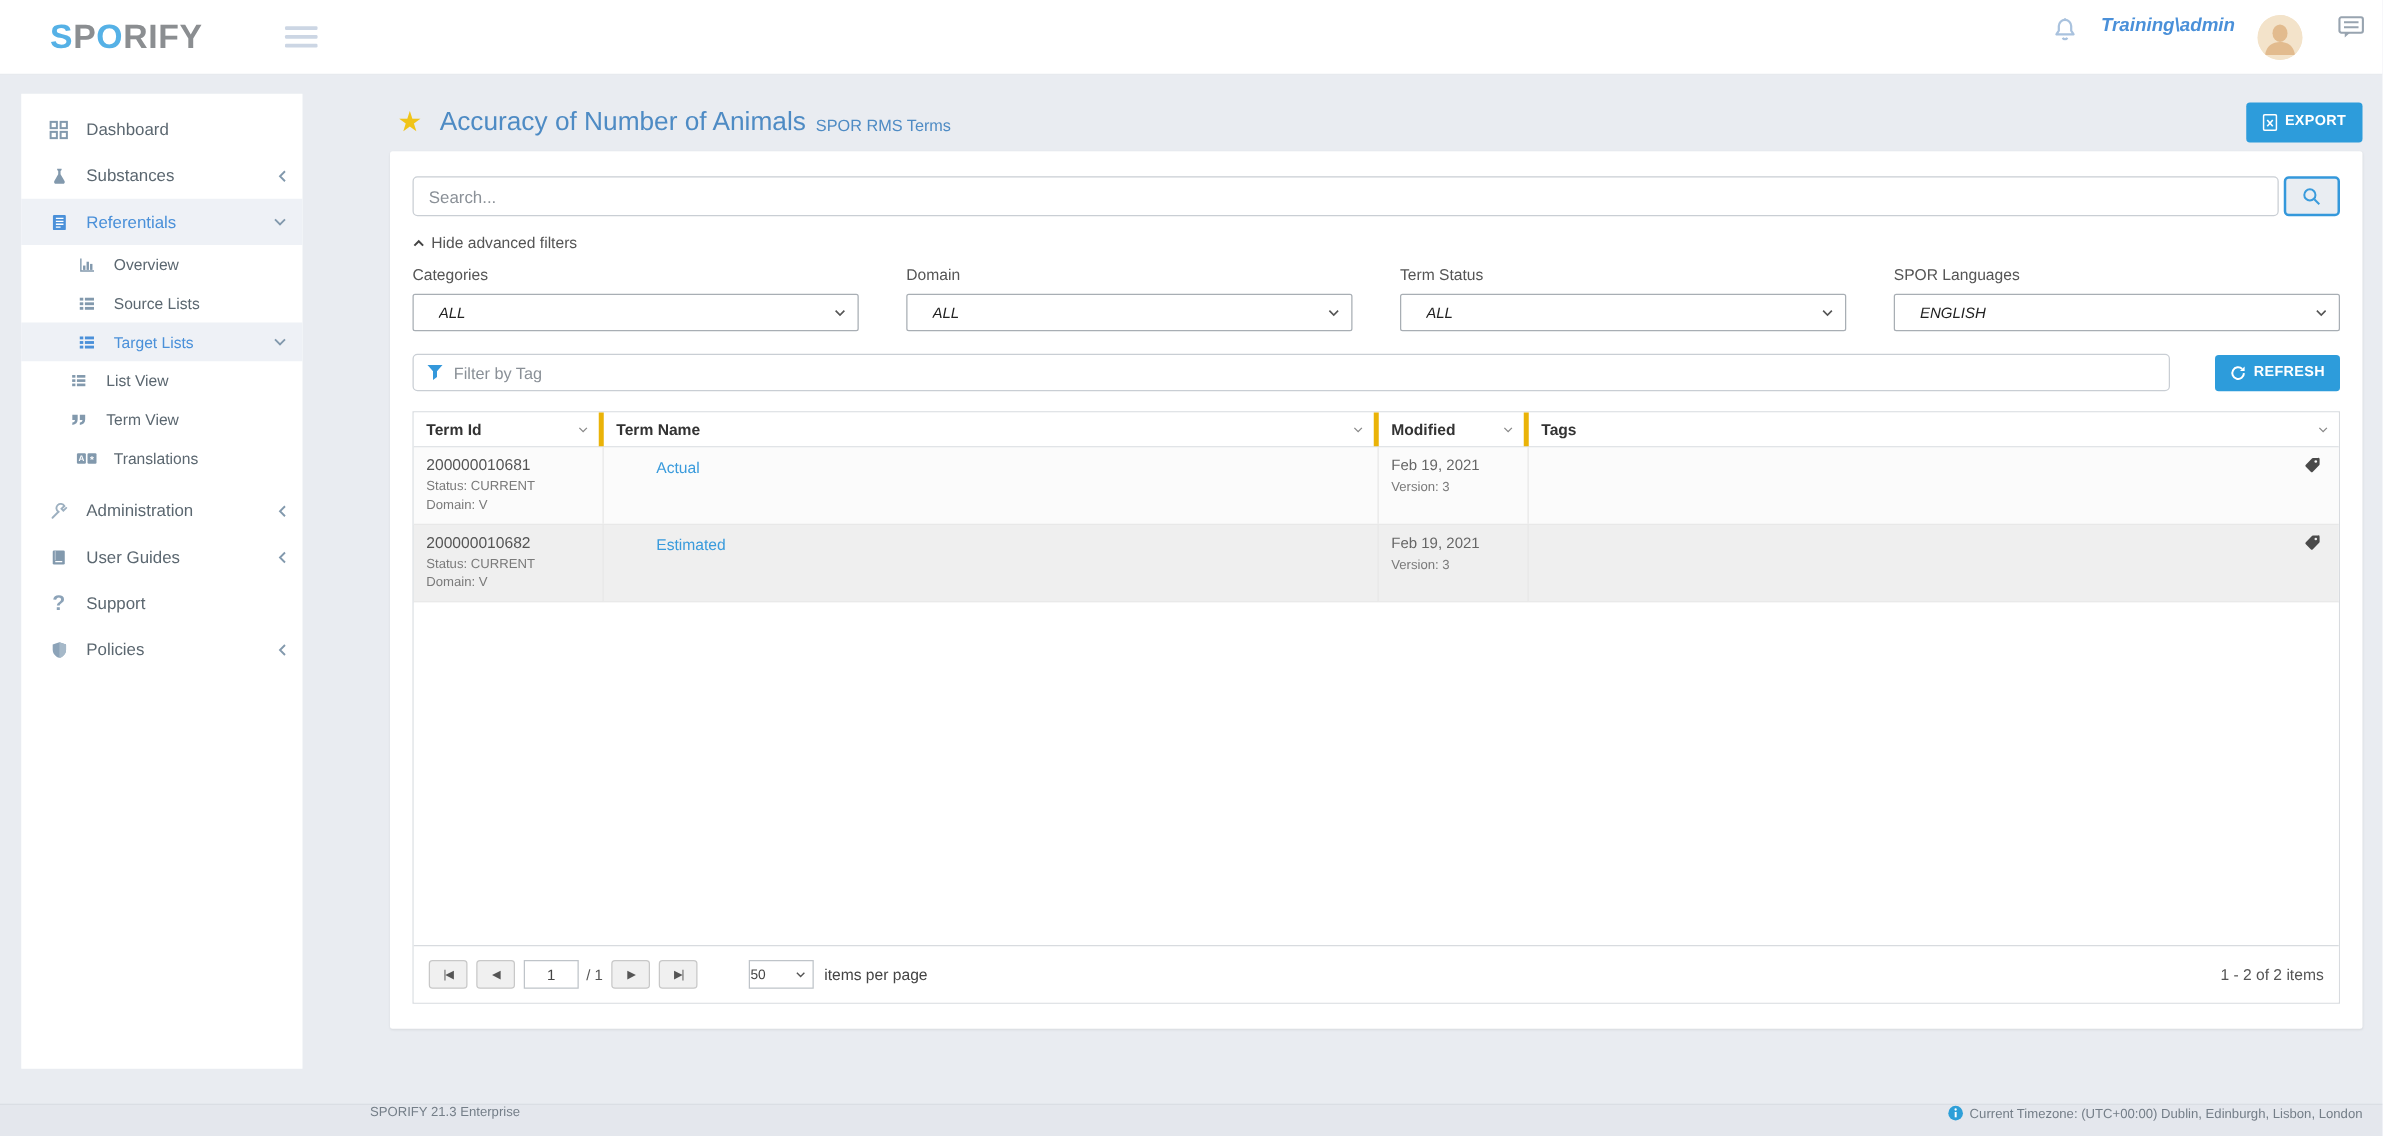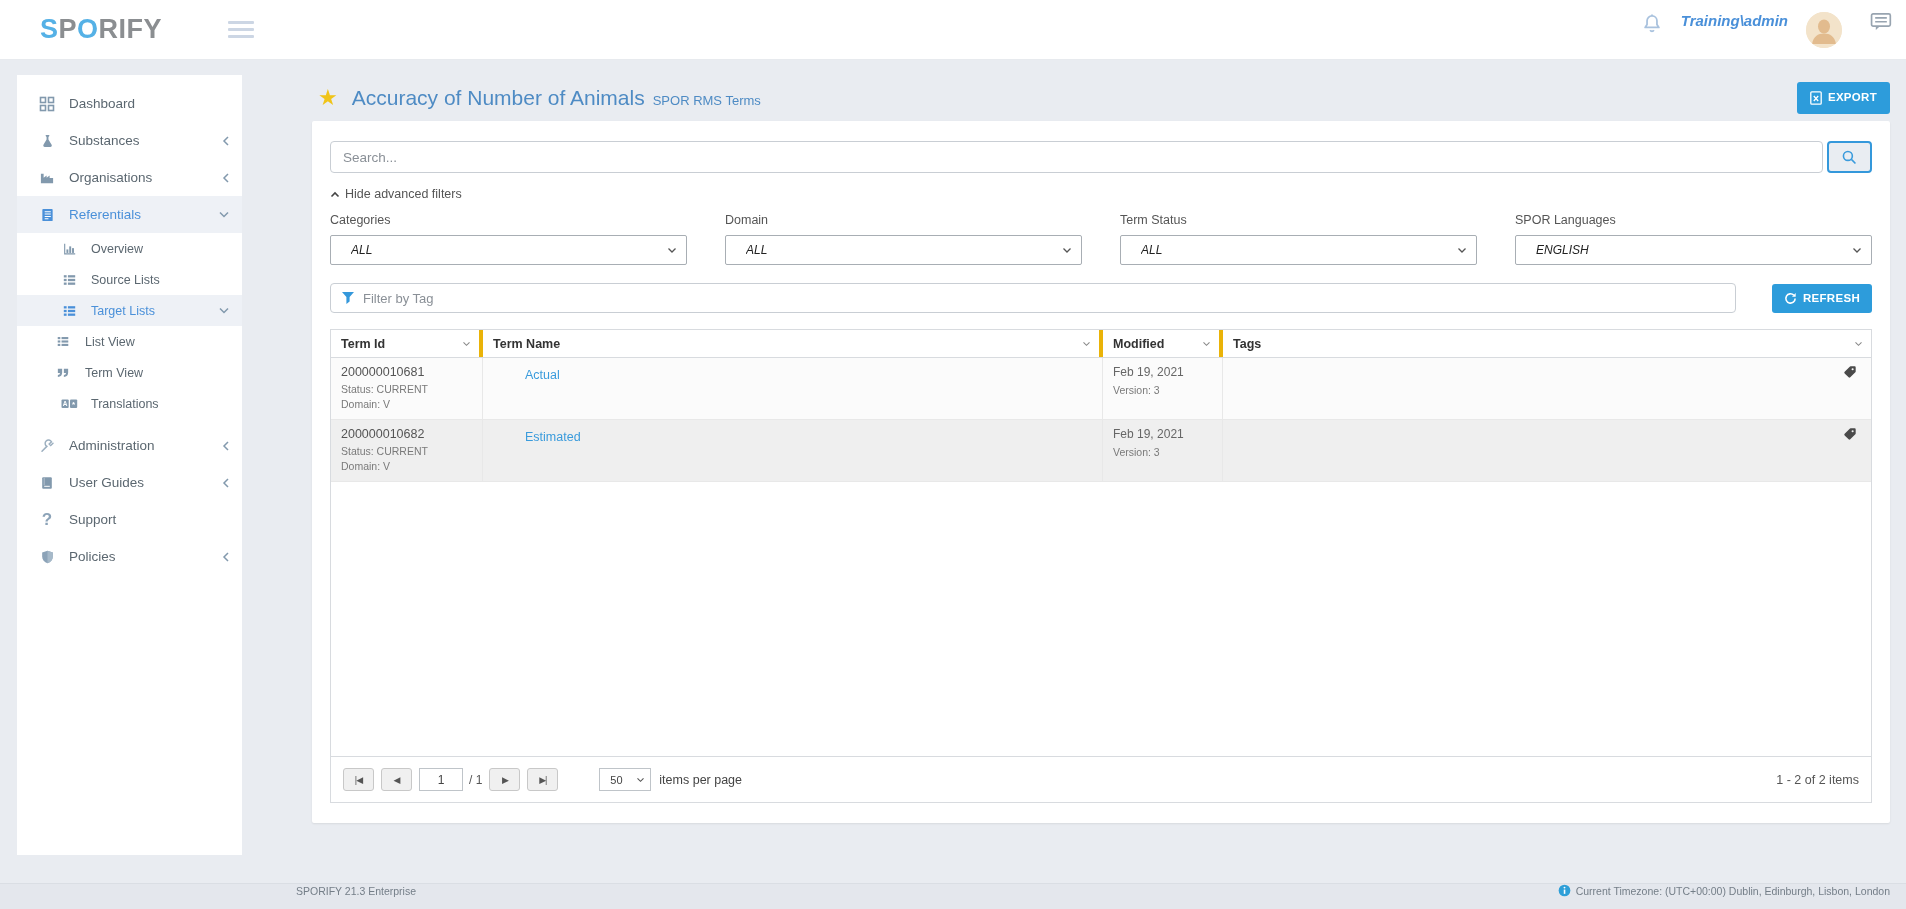--- a/index.html
+++ b/index.html
@@ -84,27 +84,27 @@
   .td-mod-main { font-size:12px; color:#666; margin-bottom:4px; }
   .td-tags { display:flex; justify-content:flex-end; padding-right:14px; }
   .tfill { flex:1; background:#fff; }
 
   
   .pager { border-top:1px solid #d8dbdf; height:46px; display:flex; align-items:center; padding:0 12px; background:#fff; flex:none; }
   .pg-btn { width:31px; height:23px; background:#f0f0f0; border:1px solid #c8c8c8; border-radius:3px; margin-right:7px; display:flex; align-items:center; justify-content:center; font-size:9px; color:#555; cursor:pointer; font-family:inherit; letter-spacing:-1px; }
   .pg-input { width:44px; height:23px; border:1px solid #bfc4c9; text-align:center; font-size:12px; color:#444; font-family:inherit; outline:none; margin-right:6px; }
   .pg-of { font-size:12px; color:#555; margin-right:7px; }
   .pp-wrap { margin-left:34px; position:relative; }
-  .pp-wrap select { width:52px; height:23px; border:1px solid #bfc4c9; font-size:11px; color:#444; font-family:inherit; background:#fff; appearance:none; -webkit-appearance:none; padding-left:10px; cursor:pointer; outline:none; }
+  .pp-wrap select { width:52px; height:23px; border:1px solid #bfc4c9; font-size:11px; color:#444; font-family:inherit; background:#fff; appearance:none; -webkit-appearance:none; cursor:pointer; outline:none; }
   .pp-wrap .sel-chev { position:absolute; right:6px; top:9px; pointer-events:none; }
   .pp-label { font-size:12.5px; color:#444; margin-left:8px; }
   .pg-summary { margin-left:auto; font-size:12.5px; color:#555; }
 
   
-  .footer { height:26px; background:#e4e7ed; border-top:1px solid #dadee4; display:flex; align-items:flex-end; padding:0 16px 12px 296px; flex:none; }
+  .footer { height:26px; background:#e4e7ed; border-top:1px solid #dadee4; display:flex; align-items:flex-start; padding:0 16px 0 296px; flex:none; }
   .foot-left { font-size:10.5px; color:#747e88; }
   .foot-right { margin-left:auto; display:flex; align-items:center; gap:5px; font-size:10.5px; color:#747e88; }
 
   svg { display:block; }
 </style>
 </head>
 <body>
 
 <div class="app">
 
@@ -165,33 +165,20 @@
             </svg>
           </span>
         <span class="nlabel">Substances</span>
         <span class="chev">
             <svg width="8" height="12" viewBox="0 0 8 12">
               <polyline points="6,2 2,6 6,10" fill="none" stroke="#8299ad" stroke-width="1.5"></polyline>
             </svg>
           </span>
       </div>
 
-      <div class="nav-item">
-        <span class="nico">
-            <svg width="16" height="15" viewBox="0 0 16 16">
-              <path fill="#8299ad" d="M1.5 14V4h2.9v4.2L7.6 5.9v2.3l3.2-2.3v2.6h3.7V14z"></path>
-            </svg>
-          </span>
-        <span class="nlabel">Organisations</span>
-        <span class="chev">
-            <svg width="8" height="12" viewBox="0 0 8 12">
-              <polyline points="6,2 2,6 6,10" fill="none" stroke="#8299ad" stroke-width="1.5"></polyline>
-            </svg>
-          </span>
-      </div>
 
       <div class="nav-item active">
         <span class="nico">
             <svg width="15" height="16" viewBox="0 0 16 16">
               <rect x="2.5" y="1.5" width="11" height="13" rx="1" fill="#4a90d9"></rect>
               <path d="M5 4.5h6.5M5 7h6.5M5 9.5h6.5M5 12h4" stroke="#fff" stroke-width="1.1"></path>
             </svg>
           </span>
         <span class="nlabel">Referentials</span>
         <span class="chev">

